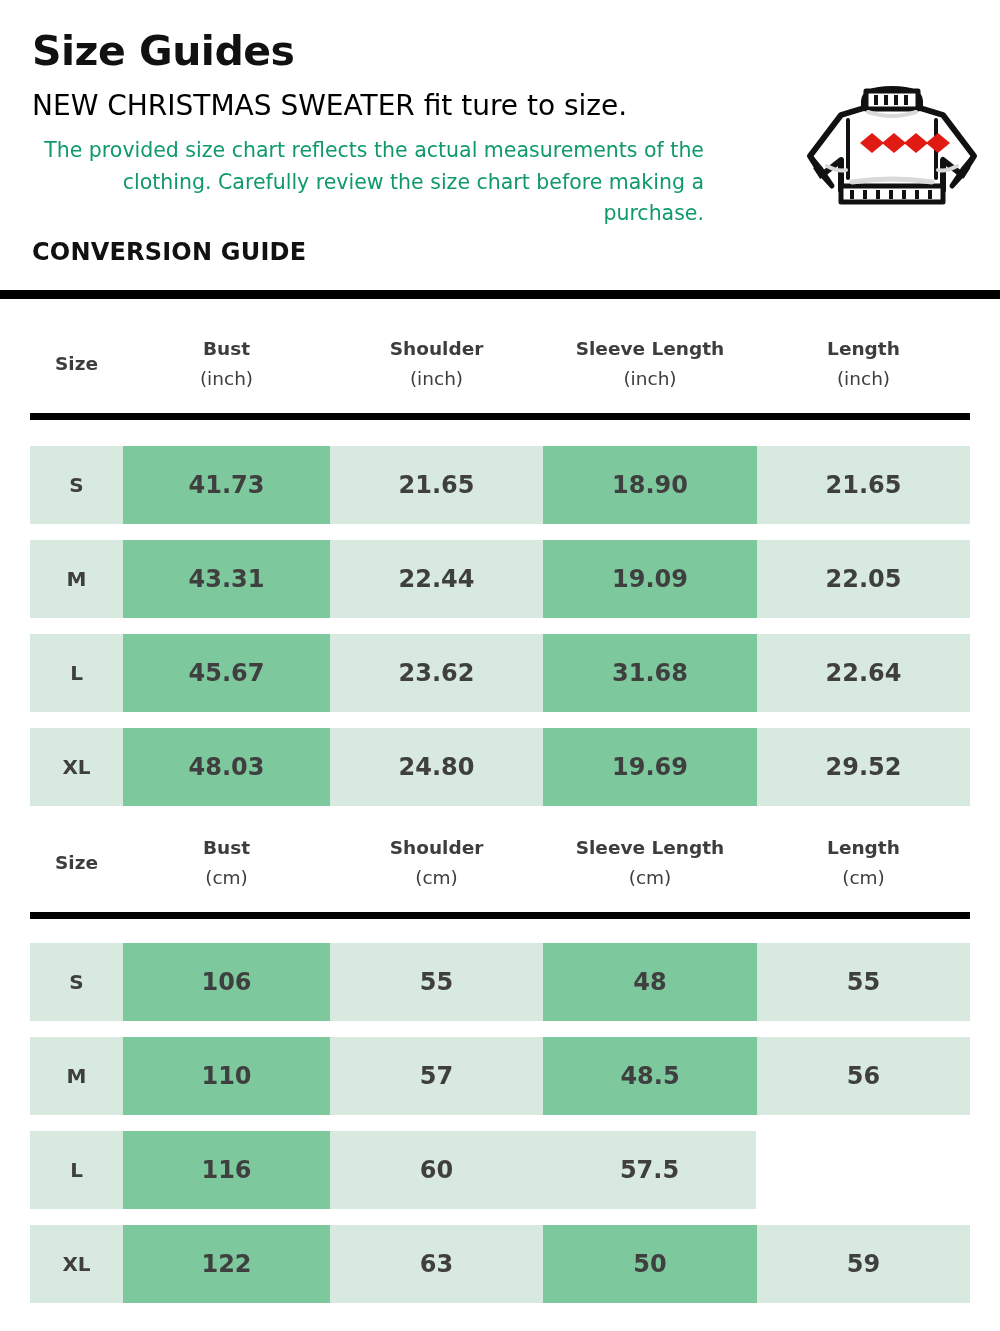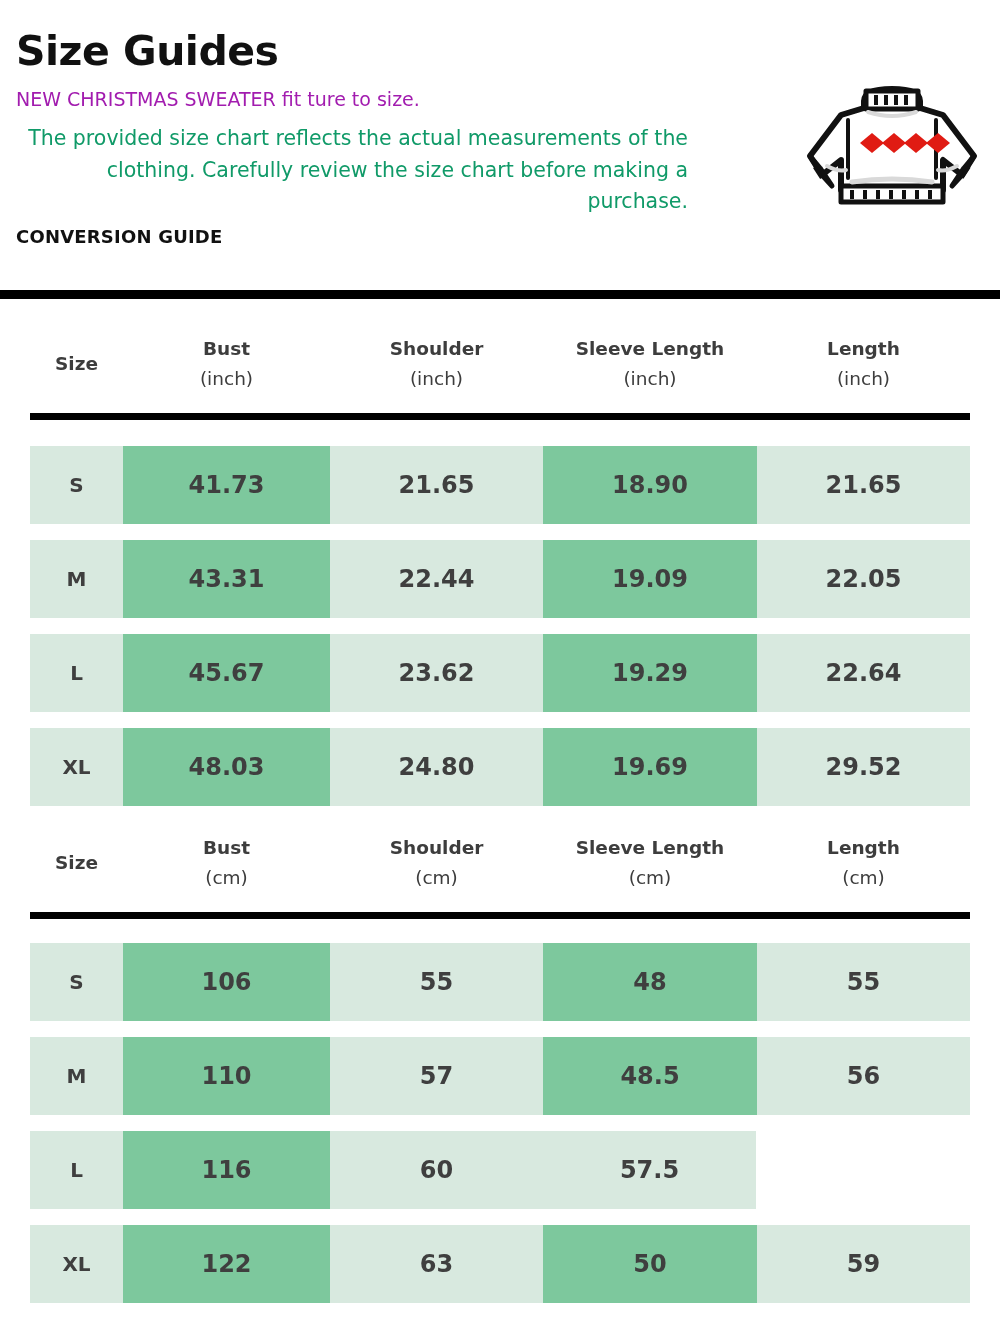--- a/index.html
+++ b/index.html
@@ -13,50 +13,50 @@
   .page {
     position: relative;
     width: 1000px;
     height: 1331px;
     background: #ffffff;
   }
 
   
   .header {
     position: absolute;
-    left: 16px;
+    left: 32px;
     top: 28px;
     width: 760px;
   }
   .title {
     font-size: 41px;
     font-weight: 700;
     color: #111111;
     letter-spacing: -0.5px;
     line-height: 1.15;
     margin-bottom: 12px;
   }
   .subtitle {
-    font-size: 19px;
+    font-size: 28px;
     font-weight: 400;
-    color: #a21caf;
+    color: #000000;
     line-height: 1.35;
     margin-bottom: 10px;
   }
   .desc {
     font-size: 20.5px;
     font-weight: 400;
     color: #109a68;
     line-height: 1.55;
     max-width: 672px;
     margin-bottom: 8px;
     text-align: right;
   }
   .conversion {
-    font-size: 18px;
+    font-size: 24px;
     font-weight: 700;
     color: #111111;
     letter-spacing: 0.2px;
     margin-top: 6px;
   }
 
   
   .sweater-icon {
     position: absolute;
     right: 18px;
@@ -237,21 +237,21 @@
       <div class="cell size-cell c-size shade-light">M</div>
       <div class="cell c-bust shade-dark">43.31</div>
       <div class="cell c-shoulder shade-light">22.44</div>
       <div class="cell c-sleeve shade-dark">19.09</div>
       <div class="cell c-length shade-light">22.05</div>
     </div>
     <div class="row">
       <div class="cell size-cell c-size shade-light">L</div>
       <div class="cell c-bust shade-dark">45.67</div>
       <div class="cell c-shoulder shade-light">23.62</div>
-      <div class="cell c-sleeve shade-dark">19.29</div>
+      <div class="cell c-sleeve shade-dark">31.68</div>
       <div class="cell c-length shade-light">22.64</div>
     </div>
     <div class="row">
       <div class="cell size-cell c-size shade-light">XL</div>
       <div class="cell c-bust shade-dark">48.03</div>
       <div class="cell c-shoulder shade-light">24.80</div>
       <div class="cell c-sleeve shade-dark">19.69</div>
       <div class="cell c-length shade-light">29.52</div>
     </div>
   </div>

